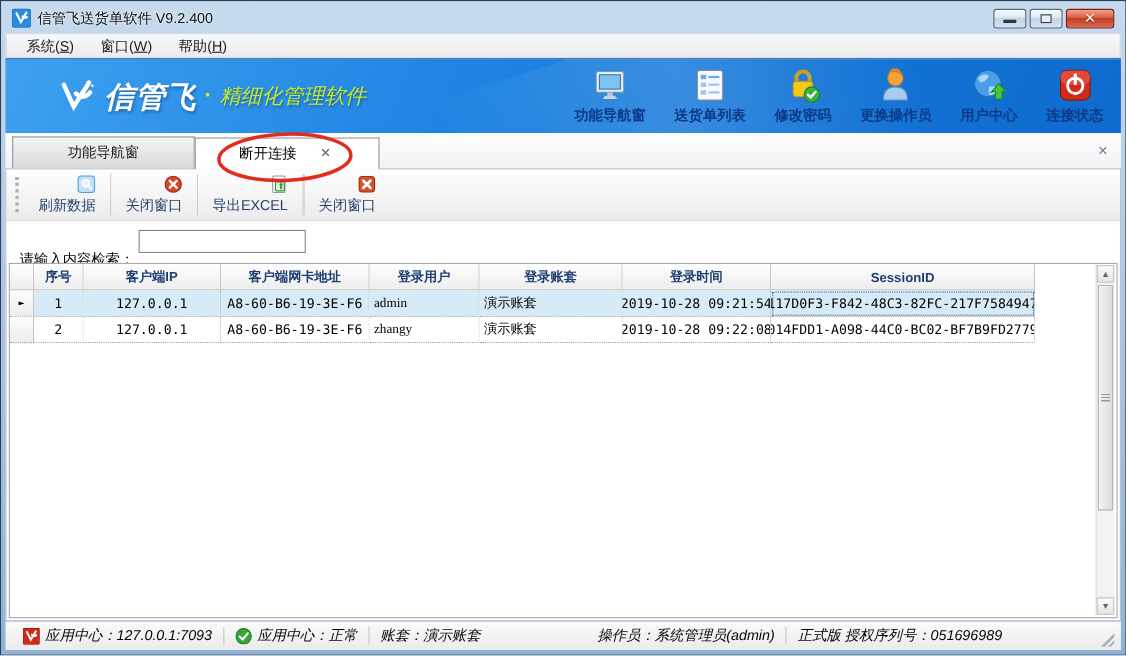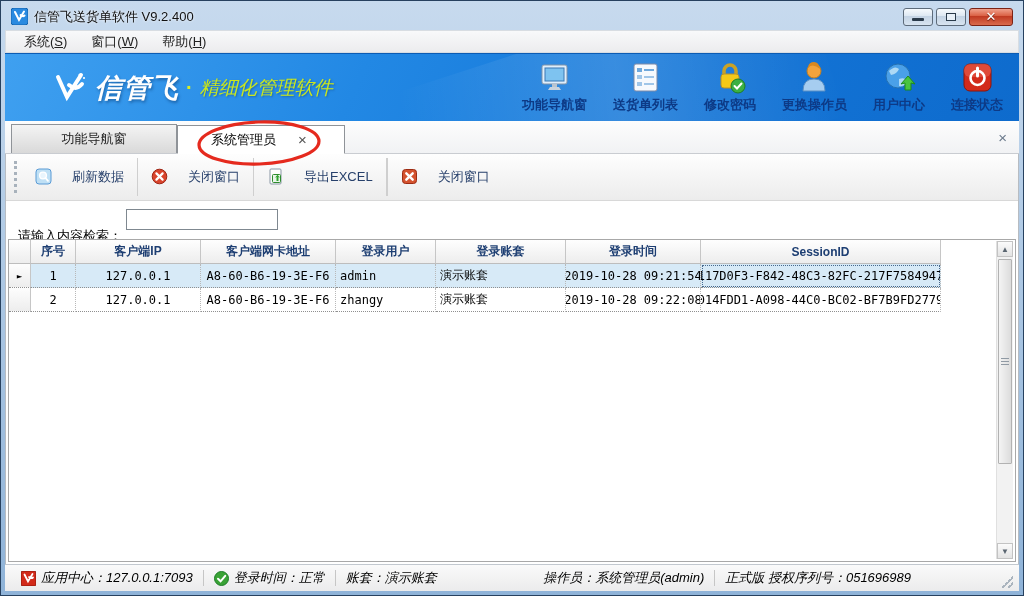--- a/index.html
+++ b/index.html
@@ -70,22 +70,22 @@
   .strip-close { position:absolute; right:12px; top:8px; color:#6b7a8c; font-size:15px; cursor:pointer; }
   .circle-annot { position:absolute; left:190px; top:-4px; width:132px; height:52px; pointer-events:none; }
 
   
   .content { flex:1; background:#fff; border-left:1px solid #b7bcc2; border-right:1px solid #b7bcc2;
     display:flex; flex-direction:column; min-height:0;}
 
   .toolbar { height:47px; background:linear-gradient(#fefefe,#ececec); border-bottom:1px solid #d8d8d8;
     display:flex; align-items:center; padding-left:4px;}
   .tb-grip { width:4px; height:32px; border-left:3px dotted #a8b2bc; margin:0 4px; }
-  .tb-btn { display:flex; flex-direction:row; align-items:center; justify-content:center;
-    padding:3px 13px; cursor:pointer;gap:20px; }
+  .tb-btn { display:flex; flex-direction:column; align-items:flex-end; justify-content:center;
+    padding:3px 13px; cursor:pointer; }
   .tb-btn svg { width:17px; height:17px; margin-bottom:2px; }
   .tb-btn .lbl { font-size:13px; color:#27406b; }
   .tb-sep { width:1px; height:38px; background:#cfcfcf; }
 
   .searchrow { height:37px; display:flex; align-items:center; padding-left:12px; background:#fff; }
   .searchrow .lbl { font-size:13px; color:#000;margin-top:32px; }
   .search-input { width:152px; height:21px; border:1px solid #7f8890; margin-left:4px;
     font-size:12px; padding:0 3px; outline:none; }
 
   
@@ -94,21 +94,21 @@
   .grid { position:absolute; left:0; top:0; right:21px; bottom:0; }
   .grow { display:flex; height:24px; font-size:12px; }
   .gcell { border-right:1px dotted #b8b8b8; border-bottom:1px dotted #8f8f8f;
     display:flex; align-items:center; justify-content:center; overflow:hidden; white-space:nowrap;
     font-family:"DejaVu Sans Mono","Liberation Mono",monospace; color:#000; padding:0 4px;text-align:center;}
   .ghead .gcell { font-family:"Liberation Sans",sans-serif; font-weight:bold; color:#1d3e72;
     background:linear-gradient(#fefefe,#ededed); border-right:1px solid #c6c6c6; border-bottom:1px solid #bdbdbd;}
   .gsel { width:22px; flex:none; background:linear-gradient(#fdfdfd,#ededed);
     border-right:1px solid #c6c6c6 !important; }
   .c0{width:45px;flex:none;} .c1{width:125px;flex:none;} .c2{width:135px;flex:none;}
-  .c3{width:100px;flex:none;justify-content:flex-start;} .c4{width:130px;flex:none;justify-content:flex-start;}
+  .c3{width:100px;flex:none;justify-content:flex-start;font-family:Liberation Serif, serif;} .c4{width:130px;flex:none;justify-content:flex-start;}
   .c5{width:135px;flex:none;} .c6{width:240px;flex:none;}
   .ghead .c3,.ghead .c4{justify-content:center;}
   .grow.selected .gcell:not(.gsel){ background:#d7eaf7; }
   .grow.selected .gsel{ color:#000; font-size:9px; }
   .cell-focus { outline:1px dotted #47688c; outline-offset:-2px; }
 
   
   .vscroll { position:absolute; right:2px; top:1px; bottom:2px; width:17px; background:#f2f2f2;
     border-left:1px solid #e0e0e0; display:flex; flex-direction:column; }
   .sb-btn { height:16px; background:linear-gradient(#fbfbfb,#e3e3e3); border:1px solid #c3c3c3;
@@ -232,21 +232,21 @@
         <span class="lbl">连接状态</span>
       </div>
     </div>
   </div>
 
   <div class="tabstrip">
     <div class="tab inactive">
       <span>功能导航窗</span>
     </div>
     <div class="tab active">
-      <span>系统管理员</span>
+      <span>断开连接</span>
       <span class="tab-close">×</span>
     </div>
     <span class="strip-close">×</span>
     <svg class="circle-annot" viewBox="0 0 132 52">
       <ellipse cx="64" cy="26" rx="60" ry="21" fill="none" stroke="#e52a1e" stroke-width="3.2" transform="rotate(-2 64 26)"></ellipse>
     </svg>
   </div>
 
   <div class="content">
 
@@ -343,21 +343,21 @@
         <path d="M3.5 3.5 L7 10.5 L11.5 3 M8 6 Q10.5 8 12 6.5" stroke="#fff" stroke-width="1.8" fill="none" stroke-linecap="round"></path>
       </svg>
       <span>应用中心：127.0.0.1:7093</span>
     </div>
     <div class="sb-div"></div>
     <div class="sb-item">
       <svg viewBox="0 0 15 15">
         <circle cx="7.5" cy="7.5" r="7" fill="#3aa336" stroke="#1d7d28"></circle>
         <path d="M4 7.8 L6.6 10.3 L11.2 4.8" stroke="#fff" stroke-width="2" fill="none" stroke-linecap="round"></path>
       </svg>
-      <span>登录时间：正常</span>
+      <span>应用中心：正常</span>
     </div>
     <div class="sb-div"></div>
     <div class="sb-item">
       <span>账套：演示账套</span>
     </div>
     <div class="sb-spacer"></div>
     <div class="sb-item">
       <span>操作员：系统管理员(admin)</span>
     </div>
     <div class="sb-div"></div>

